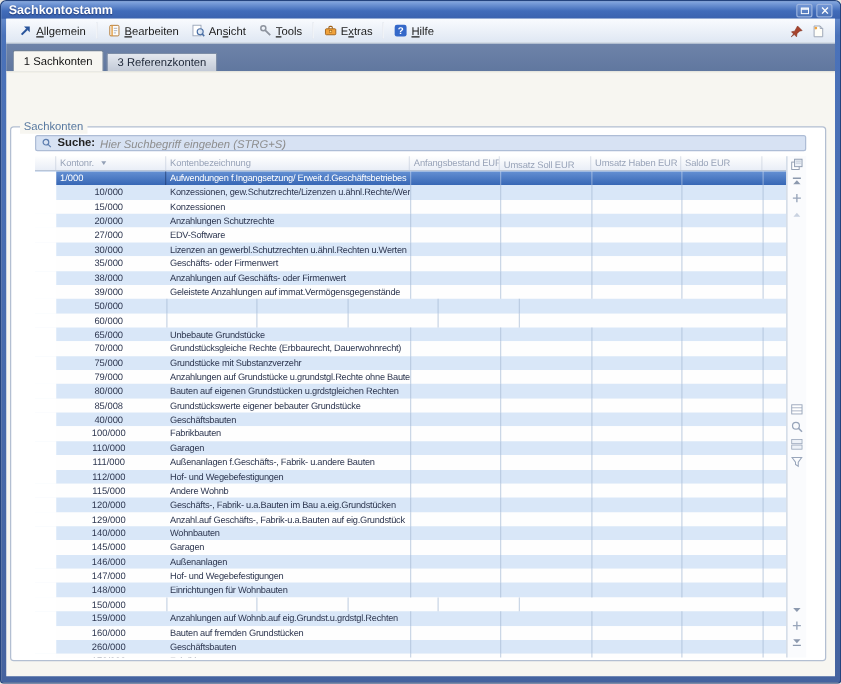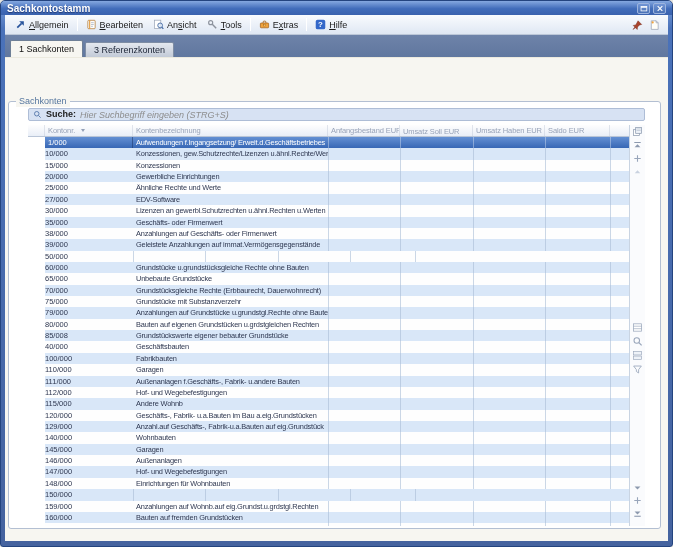--- a/index.html
+++ b/index.html
@@ -48,21 +48,21 @@
     background:linear-gradient(180deg,#fefefe,#e9eef7);border-bottom:1px solid #b9c5d7;color:#98a3b8;}
   .hcell{display:flex;align-items:center;padding-left:3px;letter-spacing:-0.1px;white-space:nowrap;overflow:hidden;
     border-right:1px solid rgba(190,200,216,.45);flex:none;}
   .hcell.extra{flex:1;border-right:none;}
   .sort-arrow{width:0;height:0;border-left:2.8px solid transparent;border-right:2.8px solid transparent;
     border-top:3.5px solid #93a0b6;margin-left:6px;flex:none;}
   .grid-body{position:absolute;top:12px;bottom:0;left:0;right:16px;overflow:hidden;}
   .grid-row{display:flex;height:11.37px;line-height:11.5px;color:#2e3750;background:#fefefe;cursor:default;}
   .grid-row:nth-child(even){background:#d9e7f8;}
   .cell{overflow:hidden;white-space:nowrap;flex:none;}
-  .cell.nr{width:88px;text-align:left;padding-right:4px;}
+  .cell.nr{width:88px;text-align:center;padding-right:4px;}
   .cell.name{width:195px;padding-left:3px;letter-spacing:-0.2px;font-size:7.4px;}
   .cell.num{border-left:1px solid rgba(168,188,214,.6);}
   .cell.extra{flex:1;border-left:1px solid rgba(168,188,214,.6);}
   .grid-row.selected{background:linear-gradient(180deg,#6490d3,#3767b5);color:#fff;}
   .grid-row.selected .cell.nr{text-align:left;padding-left:3px;border-right:1px solid rgba(20,45,95,.5);}
   .grid-row.selected .cell.num,.grid-row.selected .cell.extra{border-left-color:rgba(255,255,255,.35);}
   
   .side-strip{position:absolute;top:0;bottom:0;right:0;width:16px;background:#fafbfd;border-left:1px solid #c9d4e2;}
   .strip-ic{position:absolute;left:2px;width:11px;height:11px;cursor:pointer;}
   .strip-ic svg{width:11px;height:11px;display:block;}
@@ -234,31 +234,21 @@
                 <div class="cell name">Konzessionen</div>
                 <div class="cell num" style="width: 72px;"></div>
                 <div class="cell num" style="width: 73px;"></div>
                 <div class="cell num" style="width: 72px;"></div>
                 <div class="cell num" style="width: 65px;"></div>
                 <div class="cell extra"></div>
               </div>
               <div class="grid-row">
                 <div class="cell" style="width: 17px; background: rgb(255, 255, 255);"></div>
                 <div class="cell nr">20/000</div>
-                <div class="cell name">Gewerbliche Einrichtungen</div>
-                <div class="cell num" style="width: 72px;"></div>
-                <div class="cell num" style="width: 73px;"></div>
-                <div class="cell num" style="width: 72px;"></div>
-                <div class="cell num" style="width: 65px;"></div>
-                <div class="cell extra"></div>
-              </div>
-              <div class="grid-row">
-                <div class="cell" style="width: 17px; background: rgb(255, 255, 255);"></div>
-                <div class="cell nr">25/000</div>
-                <div class="cell name">Ähnliche Rechte und Werte</div>
+                <div class="cell name">Anzahlungen Schutzrechte</div>
                 <div class="cell num" style="width: 72px;"></div>
                 <div class="cell num" style="width: 73px;"></div>
                 <div class="cell num" style="width: 72px;"></div>
                 <div class="cell num" style="width: 65px;"></div>
                 <div class="cell extra"></div>
               </div>
               <div class="grid-row">
                 <div class="cell" style="width: 17px; background: rgb(255, 255, 255);"></div>
                 <div class="cell nr">27/000</div>
                 <div class="cell name">EDV-Software</div>
@@ -313,21 +303,20 @@
                 <div class="cell nr">50/000</div>
                 <div class="cell num" style="width: 72px;"></div>
                 <div class="cell num" style="width: 73px;"></div>
                 <div class="cell num" style="width: 72px;"></div>
                 <div class="cell num" style="width: 65px;"></div>
                 <div class="cell extra"></div>
               </div>
               <div class="grid-row">
                 <div class="cell" style="width: 17px; background: rgb(255, 255, 255);"></div>
                 <div class="cell nr">60/000</div>
-                <div class="cell name">Grundstücke u.grundstücksgleiche Rechte ohne Bauten</div>
                 <div class="cell num" style="width: 72px;"></div>
                 <div class="cell num" style="width: 73px;"></div>
                 <div class="cell num" style="width: 72px;"></div>
                 <div class="cell num" style="width: 65px;"></div>
                 <div class="cell extra"></div>
               </div>
               <div class="grid-row">
                 <div class="cell" style="width: 17px; background: rgb(255, 255, 255);"></div>
                 <div class="cell nr">65/000</div>
                 <div class="cell name">Unbebaute Grundstücke</div>

